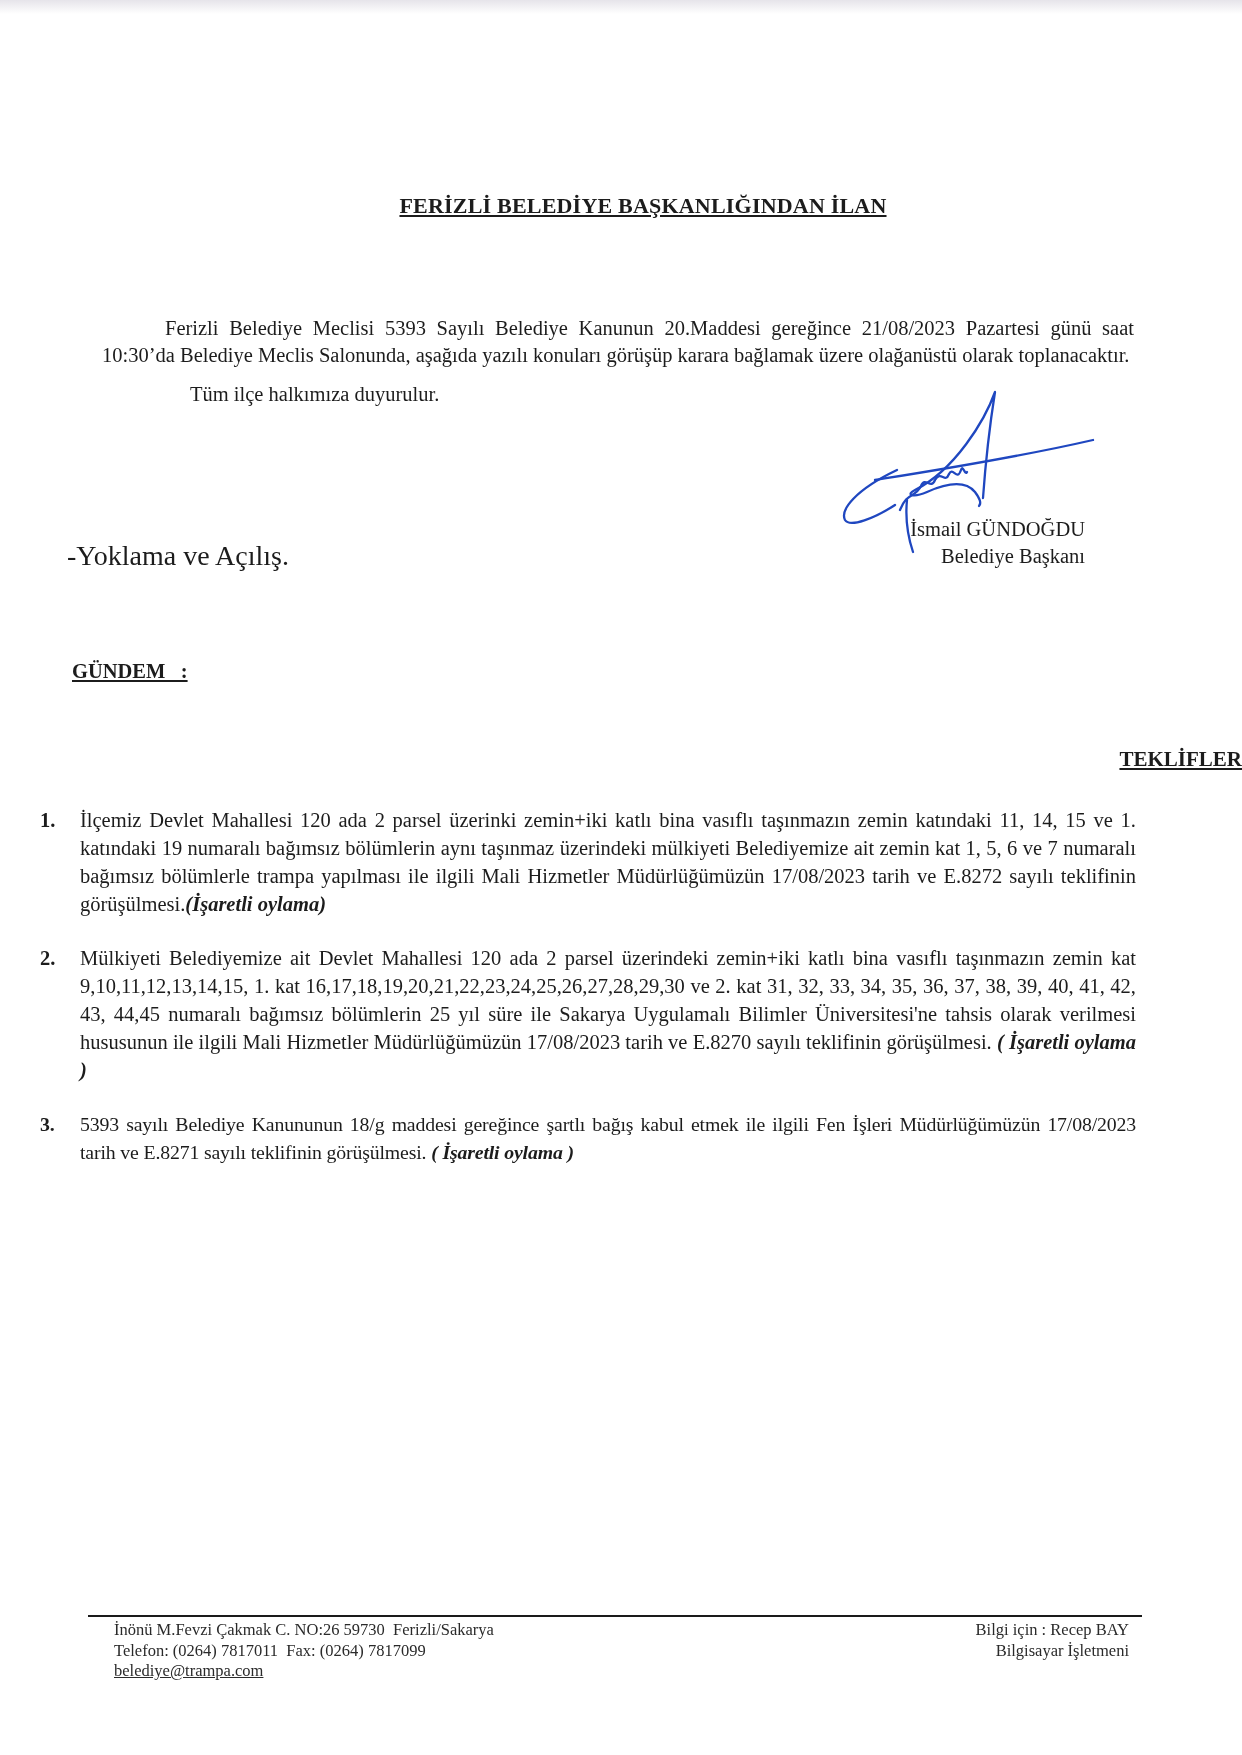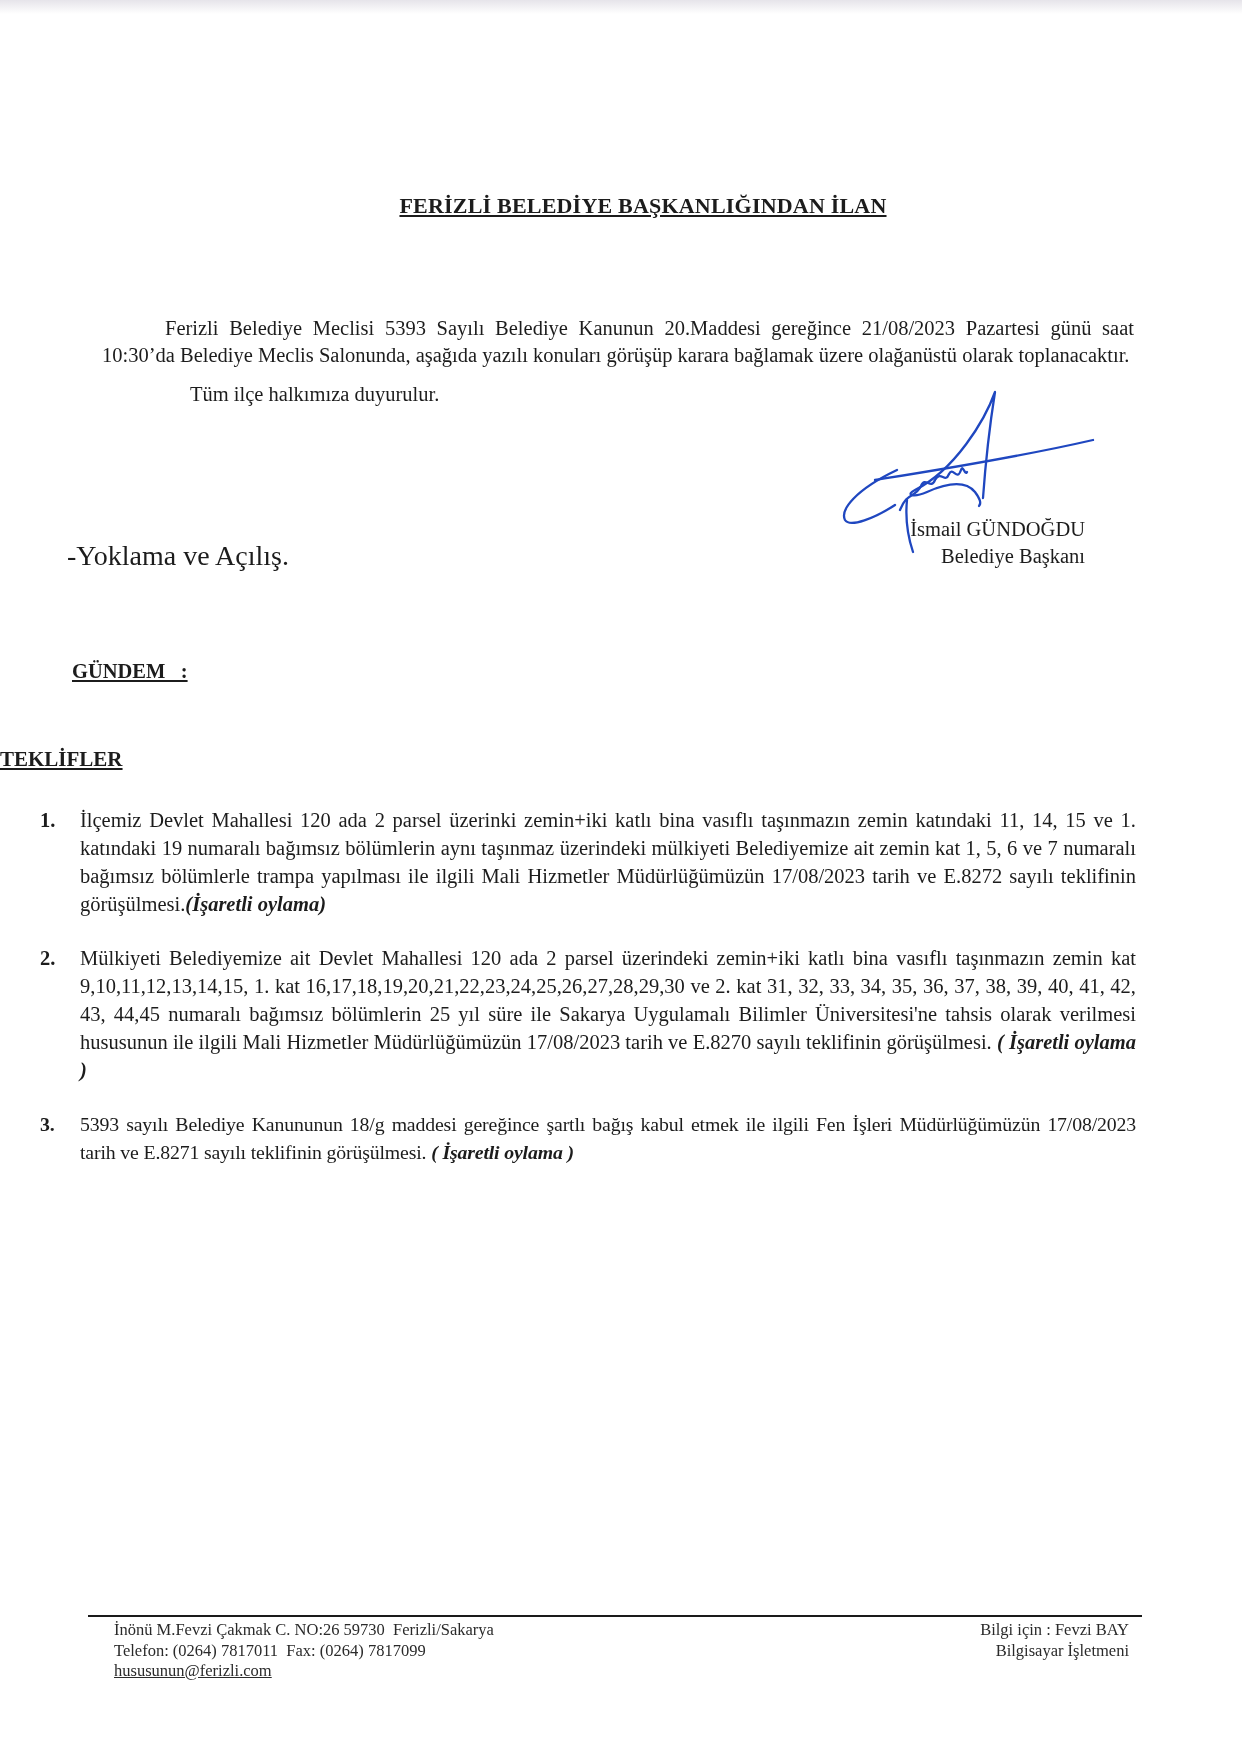--- a/index.html
+++ b/index.html
@@ -35,21 +35,21 @@
       position: absolute; top: 542px; left: 67px;
       font-size: 28px; line-height: 28px;
     }
     .preamble div { white-space: nowrap; }
     .gundem {
       position: absolute; top: 660px; left: 72px;
       font-size: 20.5px; font-weight: bold; text-decoration: underline;
       white-space: pre;
     }
     .teklifler {
-      position: absolute; top: 747px; left: 0; width: 1242px; text-align: left;
+      position: absolute; top: 747px; left: 0; width: 1242px; text-align: right;
       font-size: 21px; font-weight: bold; text-decoration: underline;
     }
     .items {
       position: absolute; top: 806px; left: 40px; width: 1096px;
       font-size: 20.5px; line-height: 28px;
     }
     .item { position: relative; padding-left: 40px; margin-bottom: 26px; text-align: justify; }
     .item .num { position: absolute; left: 0; top: 0; font-weight: bold; }
     .item .vote { font-weight: bold; font-style: italic; }
     .item3 { font-size: 19.8px; letter-spacing: -0.15px; }
@@ -120,19 +120,19 @@
     <span>5393 sayılı Belediye Kanununun 18/g maddesi gereğince şartlı bağış kabul etmek ile ilgili Fen İşleri Müdürlüğümüzün 17/08/2023 tarih ve E.8271 sayılı teklifinin görüşülmesi. </span><span class="vote">( İşaretli oylama )</span>
   </div>
 </div>
 
 <div class="footer-rule-left"></div>
 <div class="footer-rule-right"></div>
 
 <div class="footer-left">
   <div>İnönü M.Fevzi Çakmak C. NO:26 59730  Ferizli/Sakarya</div>
   <div>Telefon: (0264) 7817011  Fax: (0264) 7817099</div>
-  <div class="email">hususunun@ferizli.com</div>
+  <div class="email">belediye@trampa.com</div>
 </div>
 
 <div class="footer-right">
-  <div>Bilgi için : Fevzi BAY</div>
+  <div>Bilgi için : Recep BAY</div>
   <div>Bilgisayar İşletmeni</div>
 </div>
 
 </body></html>

